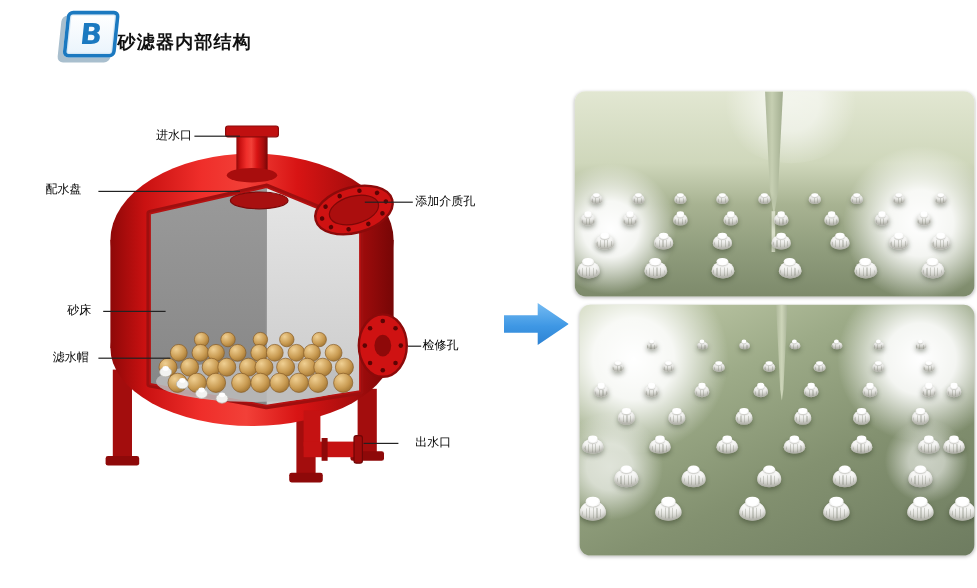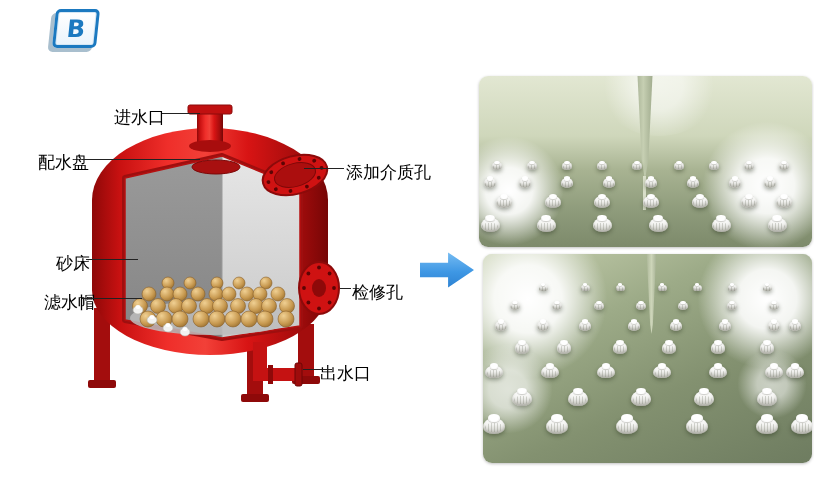--- a/index.html
+++ b/index.html
@@ -7,21 +7,21 @@
   .stage{position:relative;width:814px;height:490px;background:#fff;overflow:hidden;}
 
   
   .badge{position:absolute;left:54px;top:9px;width:38px;height:33px;background:linear-gradient(#ffffff,#eaf4fc);
     border:3px solid #1b79c0;border-radius:5px;transform:skewX(-6deg);
     box-shadow:-4px 4px 0 #a9bfce, inset 0 0 0 1px #d4e7f5;display:flex;align-items:center;justify-content:center;}
   .badge span{color:#1b79c0;font-size:24px;font-weight:800;line-height:1;}
   .ptitle{position:absolute;left:98px;top:26px;font-size:15px;font-weight:700;color:#111;letter-spacing:1px;}
 
   
-  .dlabel{position:absolute;font-size:17px;color:#000;white-space:nowrap;}
+  .dlabel{position:absolute;font-size:10px;color:#000;white-space:nowrap;}
   .lline{position:absolute;height:0;border-top:1px solid #222;}
 
   
   .arrow{position:absolute;left:420px;top:250px;width:54px;height:40px;
     background:linear-gradient(180deg,#7cc0f4,#3e97e4 55%,#2b7fd0);
     clip-path:polygon(0 32%,52% 32%,52% 6%,100% 50%,52% 94%,52% 68%,0 68%);}
 
   
   .photo{position:absolute;border-radius:9px;overflow:hidden;box-shadow:0 1px 3px rgba(0,0,0,.25);}
   .photo-top{left:479px;top:76px;width:333px;height:171px;
@@ -51,20 +51,21 @@
     background:repeating-linear-gradient(90deg,rgba(110,115,100,.28) 0 1px,transparent 1px 3px);}
 </style>
 </head>
 <body>
 
 <div class="stage">
 
   <div class="badge">
     <span>B</span>
   </div>
+  <div class="ptitle">砂滤器内部结构</div>
 
   <svg style="position:absolute;left:72px;top:82px;" width="280" height="340" viewBox="0 0 280 340">
     <defs>
       <linearGradient id="tankGrad" x1="0" y1="0" x2="1" y2="0">
         <stop offset="0" stop-color="#8e0808"></stop>
           <stop offset="0.12" stop-color="#c91111"></stop>
         <stop offset="0.32" stop-color="#ef2e2a"></stop>
           <stop offset="0.48" stop-color="#f24038"></stop>
         <stop offset="0.66" stop-color="#d81414"></stop>
           <stop offset="0.86" stop-color="#a80d0d"></stop>
@@ -225,21 +226,21 @@
 
   <div class="dlabel" style="left:56px;top:252px;">砂床</div>
   <div class="lline" style="left:86px;top:259px;width:52px;"></div>
 
   <div class="dlabel" style="left:44px;top:291px;">滤水帽</div>
   <div class="lline" style="left:82px;top:298px;width:60px;"></div>
 
   <div class="dlabel" style="left:352px;top:281px;">检修孔</div>
   <div class="lline" style="left:340px;top:288px;width:11px;"></div>
 
-  <div class="dlabel" style="left:320px;top:362px;">出水口</div>
+  <div class="dlabel" style="left:346px;top:362px;">出水口</div>
   <div class="lline" style="left:303px;top:369px;width:29px;"></div>
 
   <div class="arrow"></div>
 
   <div class="photo photo-top" id="photo-top">
     <div class="glow" style="left:-25px;top:60px;width:110px;height:110px;"></div>
     <div class="glow" style="right:-20px;top:45px;width:130px;height:130px;"></div>
     <div class="glow" style="left:120px;top:-40px;width:120px;height:100px;opacity:.6;"></div>
     <div class="pipe pipe-top"></div>
     <div class="pipe pipe-rod"></div>

